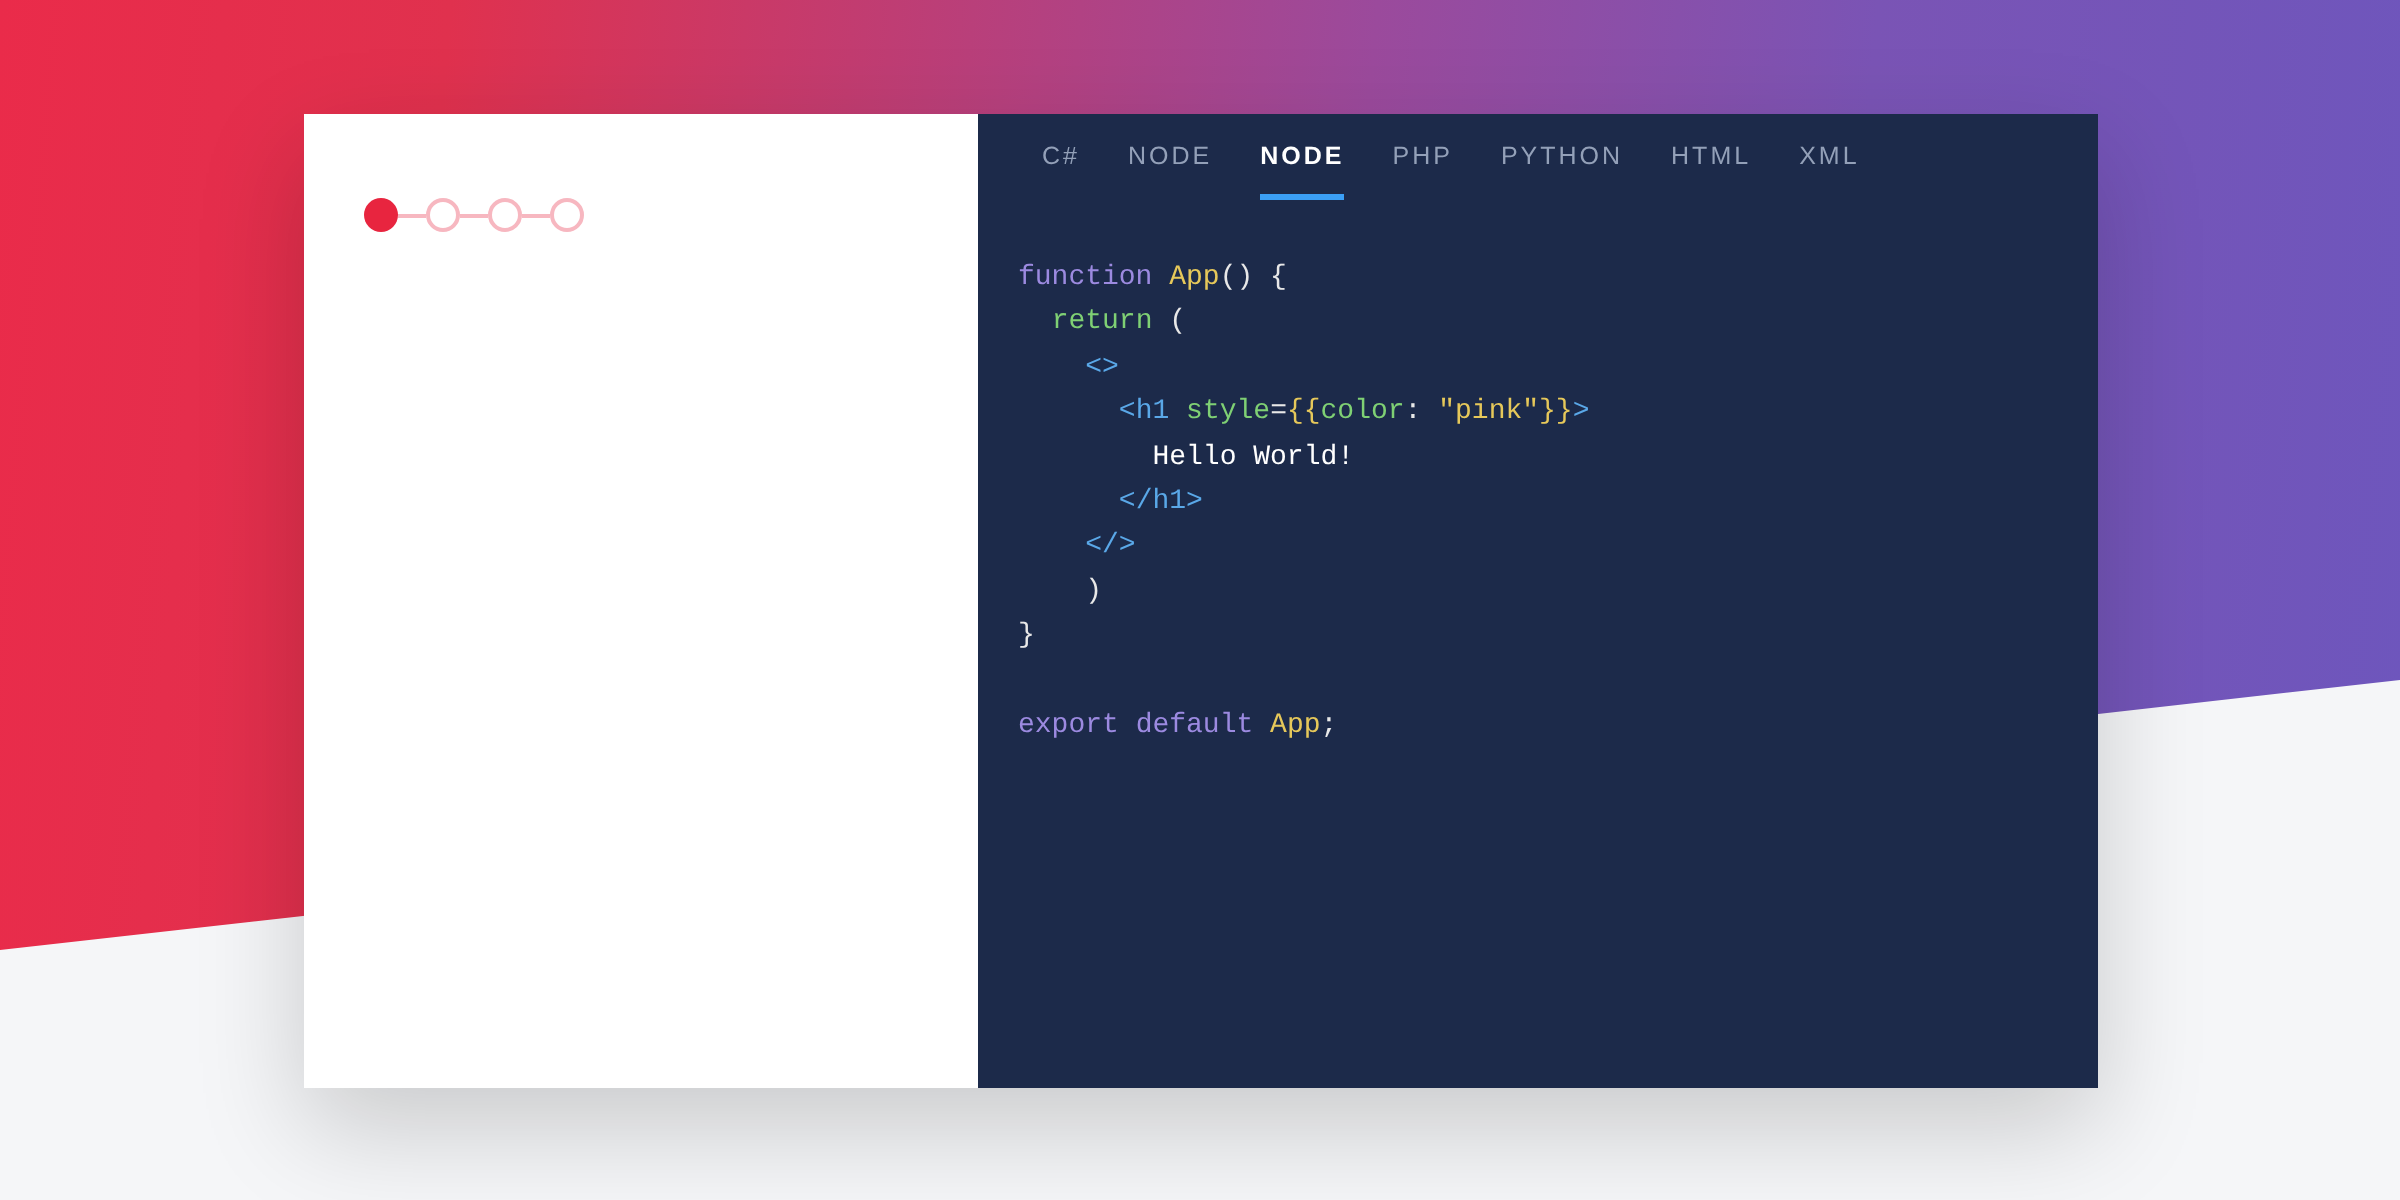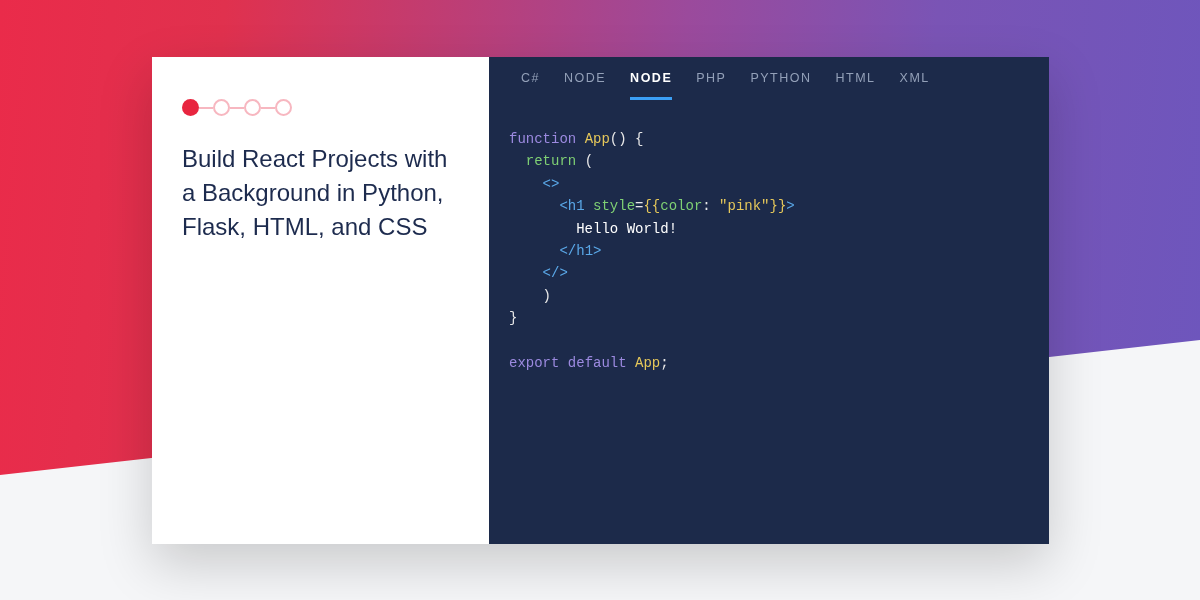--- a/index.html
+++ b/index.html
@@ -115,21 +115,20 @@
   <div class="card-left">
     <div class="progress-row">
       <div class="progress-dot filled"></div>
       <div class="progress-line"></div>
       <div class="progress-dot hollow"></div>
       <div class="progress-line"></div>
       <div class="progress-dot hollow"></div>
       <div class="progress-line"></div>
       <div class="progress-dot hollow"></div>
     </div>
-    <h1 class="title">Build React Projects with a Background in Python, Flask, HTML, and CSS</h1>
   </div>
 
   <div class="card-right">
     <div class="tab-bar">
       <div class="tab">C#</div>
       <div class="tab">NODE</div>
       <div class="tab active">NODE</div>
       <div class="tab">PHP</div>
       <div class="tab">PYTHON</div>
       <div class="tab">HTML</div>

